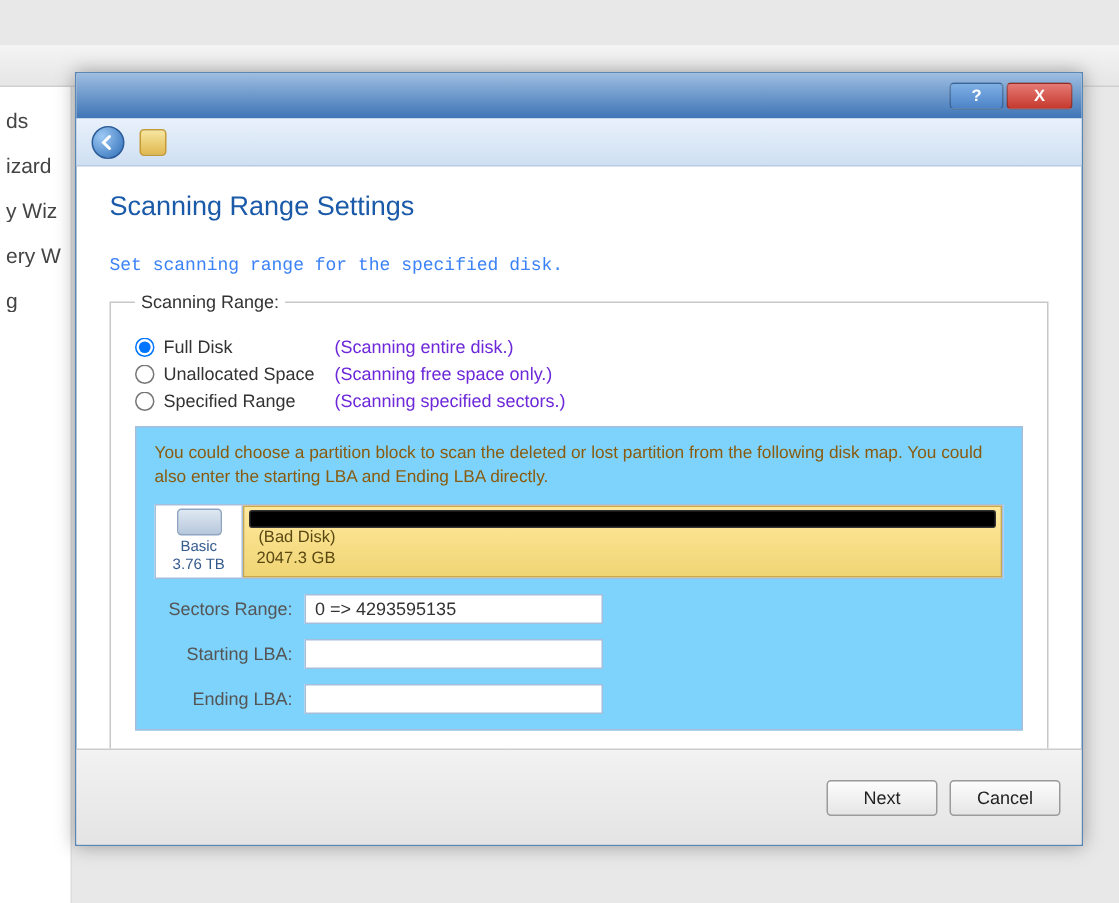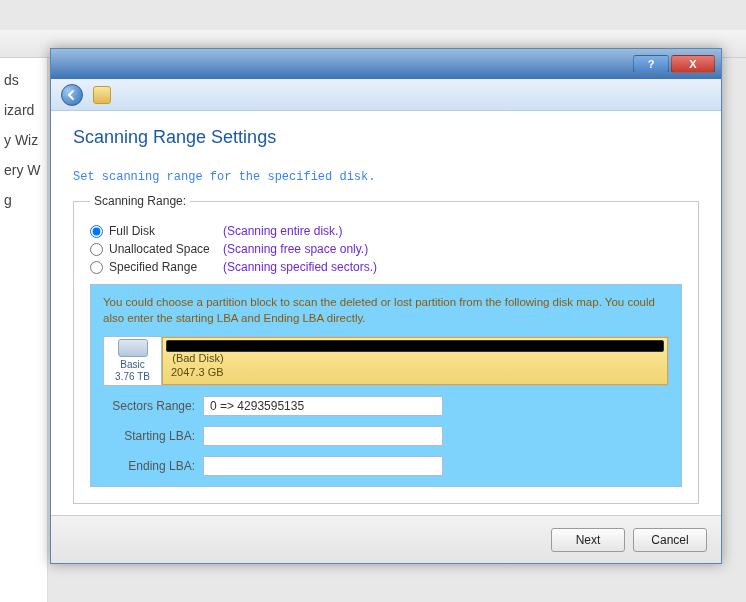--- a/index.html
+++ b/index.html
@@ -148,28 +148,28 @@
       line-height: 1.25;
     }
 
     .field-row {
       display: flex; align-items: center; margin-top: 10px; gap: 8px;
     }
     .field-row .lbl {
       width: 92px; text-align: right; font-size: 12px; color: #555;
     }
     .field-row input[type=text] {
-      width: 240px; height: 20px;
+      width: 199px; height: 20px;
       border: 1px solid #a6bddb; padding: 0 6px;
       font-size: 12px; color: #333;
       background: #fff;
     }
 
     .footer {
-      height: 48px;
+      height: 64px;
       background: linear-gradient(#f2f2f2, #e4e4e4);
       border-top: 1px solid #ccc;
       display: flex; align-items: center; justify-content: flex-end;
       gap: 8px; padding: 0 14px;
     }
     .btn {
       min-width: 74px; height: 24px;
       border: 1px solid #9b9b9b; border-radius: 3px;
       background: linear-gradient(#fdfdfd, #e5e5e5);
       font-size: 12px; color: #222;

